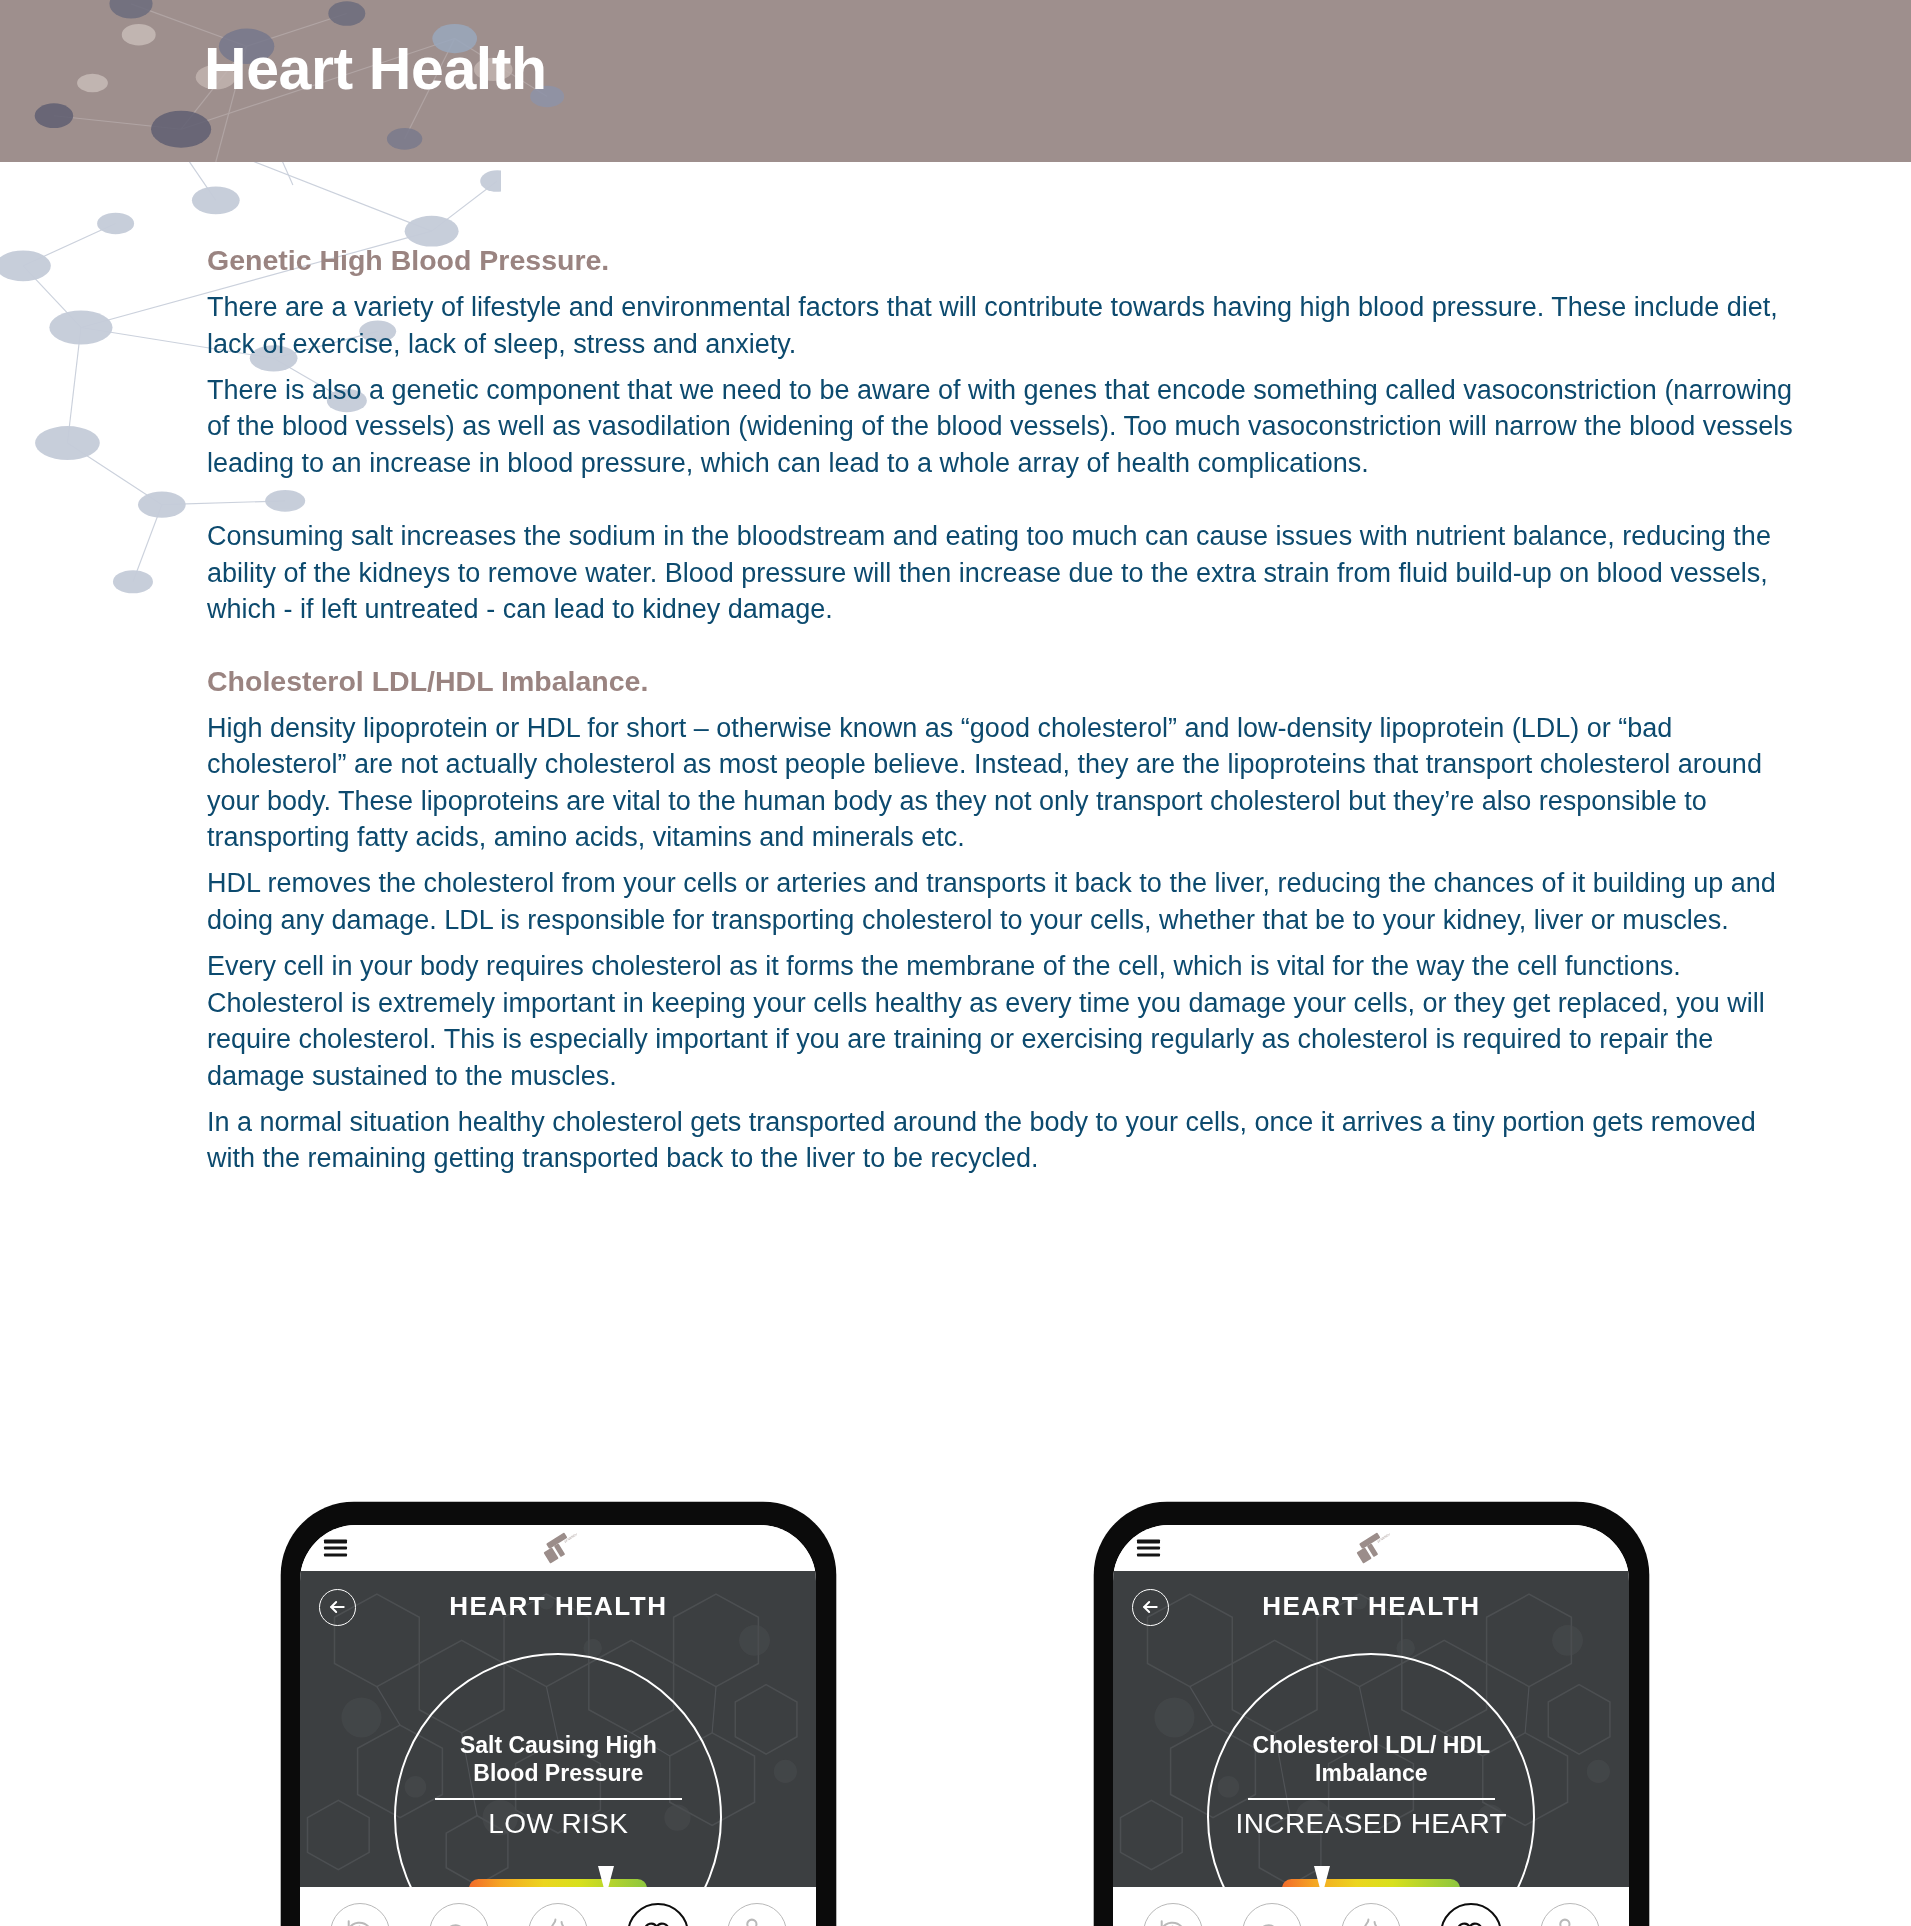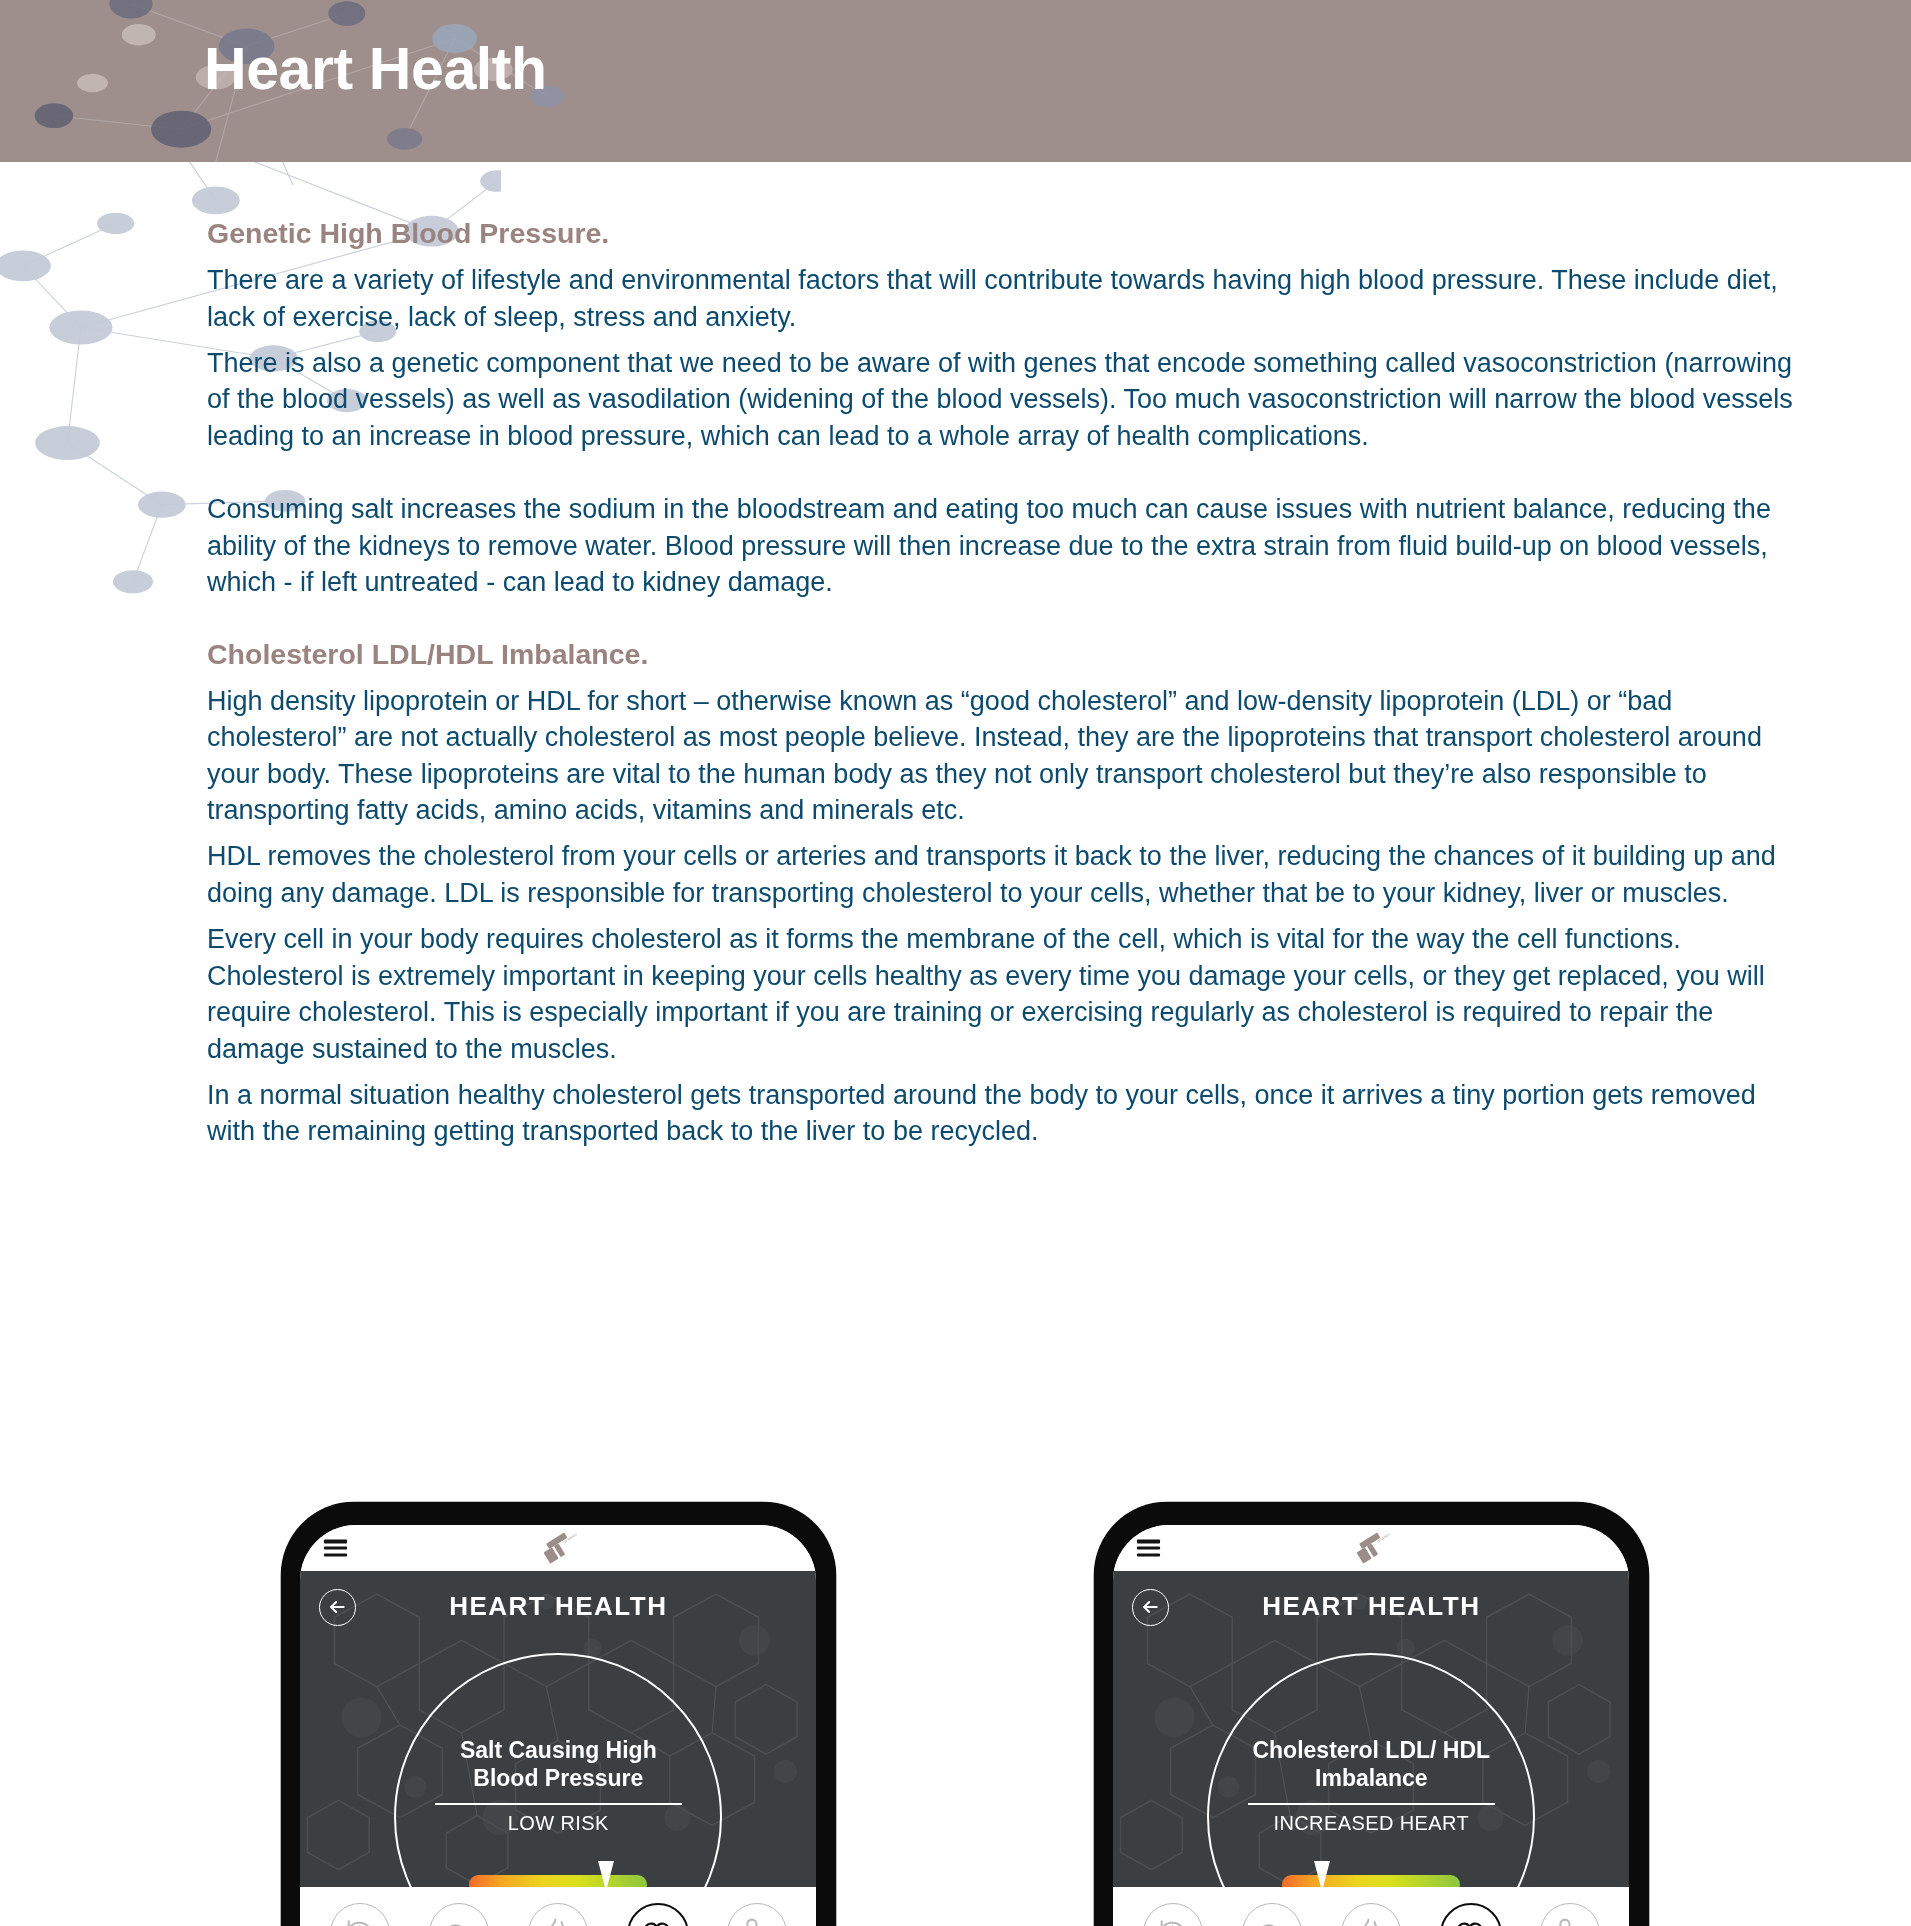--- a/index.html
+++ b/index.html
@@ -23,21 +23,21 @@
   }
   .header-molecules{position:absolute;left:0;top:0;width:578px;height:162px;}
   .page-title{
     position:absolute;left:204px;top:40px;
     font-size:59px;font-weight:bold;color:#ffffff;
     letter-spacing:-0.4px;z-index:3;line-height:1;
   }
 
   
   .content{
-    position:absolute;left:207px;top:217px;width:1591px;z-index:4;
+    position:absolute;left:207px;top:244px;width:1591px;z-index:4;
   }
   .sec-heading{
     font-size:28.5px;font-weight:bold;color:#9A8481;
     margin:0 0 12.3px 0;line-height:1.15;
   }
   .para{
     font-size:27px;color:#0c4a6e;line-height:1.35;
     margin:0 0 10px 0;font-weight:400;
   }
   .sec-gap{height:27px;}
@@ -93,21 +93,21 @@
     position:absolute;left:50%;top:82px;transform:translateX(-50%);
     width:324px;height:324px;border:2.3px solid #fff;border-radius:50%;
     z-index:3;display:flex;flex-direction:column;align-items:center;
     justify-content:center;
   }
   .risk-name{
     color:#fff;font-size:23px;line-height:1.22;text-align:center;
     width:247px;font-weight:700;
   }
   .risk-rule{width:247px;height:1.9px;background:#fff;margin:10.8px 0 7.7px;}
-  .risk-level{color:#fff;font-size:20px;font-weight:400;letter-spacing:0.4px;
+  .risk-level{color:#fff;font-size:28px;font-weight:400;letter-spacing:0.4px;
     text-align:left;white-space:nowrap;}
   .gauge-wrap{position:relative;width:216px;height:50px;margin-top:13px;}
   .gauge-bar{
     position:absolute;left:19px;right:19px;bottom:4.6px;height:19px;
     border-radius:10px;
     background:linear-gradient(90deg,#f26b2b 0%,#f5a623 18%,#ecd51f 42%,#d8e01d 62%,#8dc63f 100%);
   }
   .gauge-pin{
     position:absolute;bottom:7px;width:0;height:0;
     border-left:8.5px solid transparent;border-right:8.5px solid transparent;

